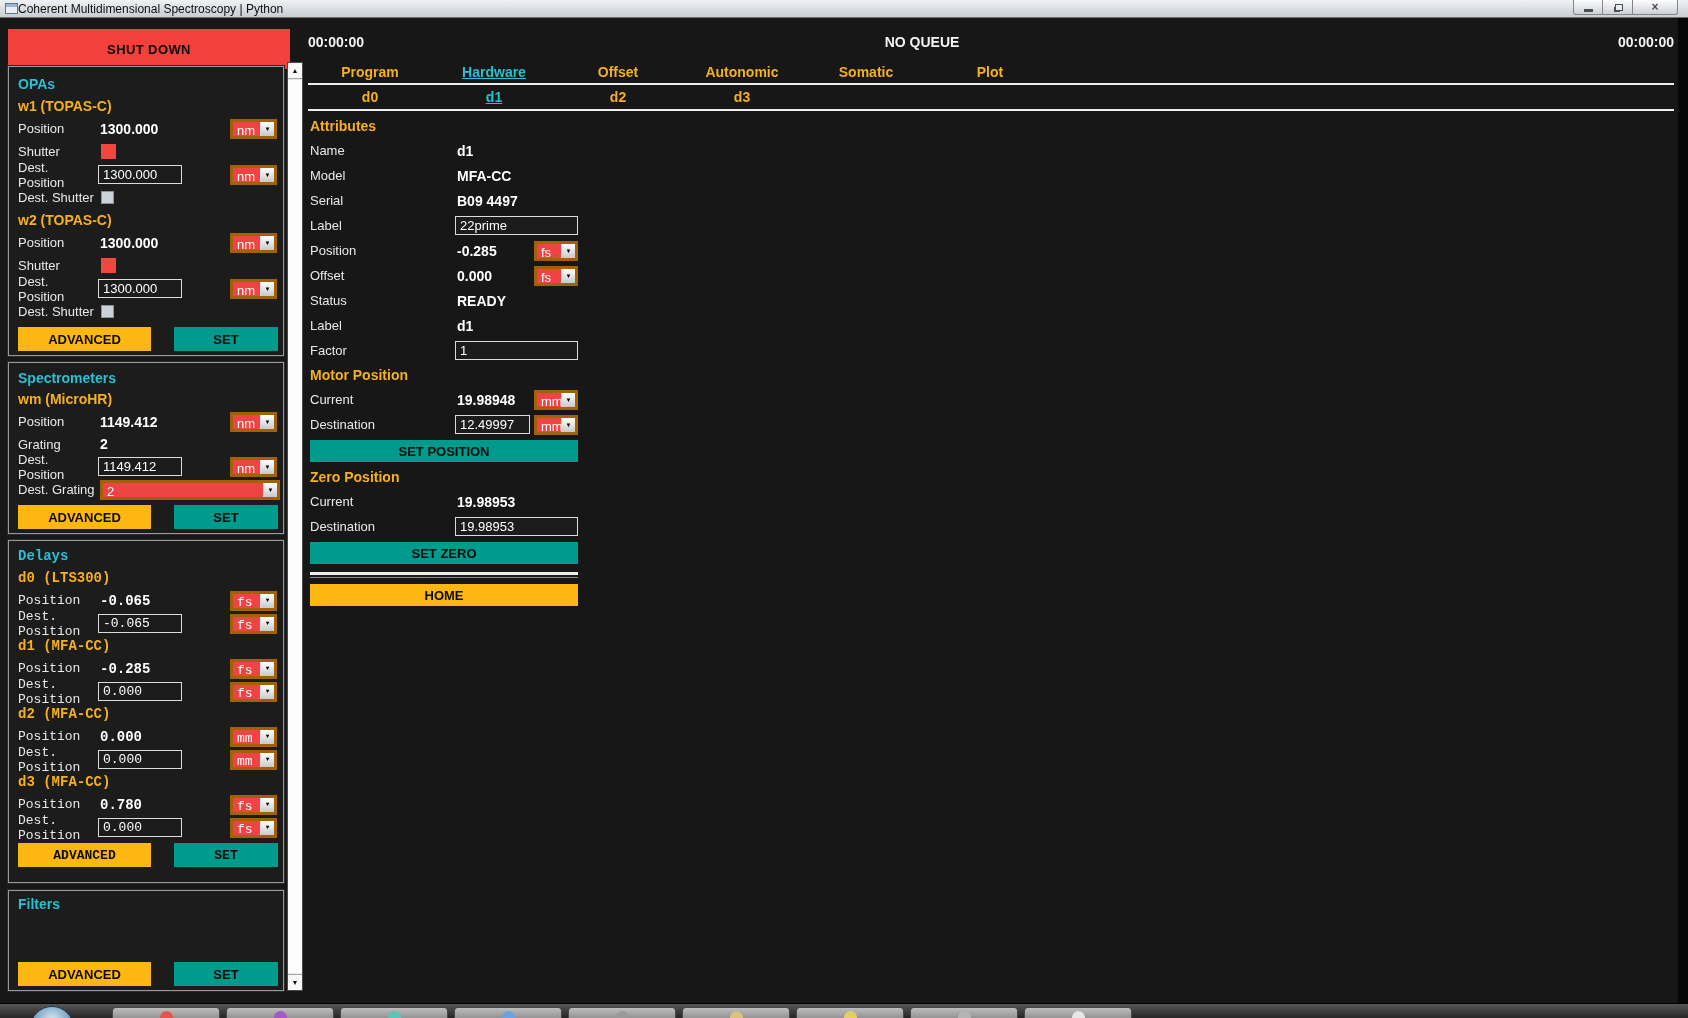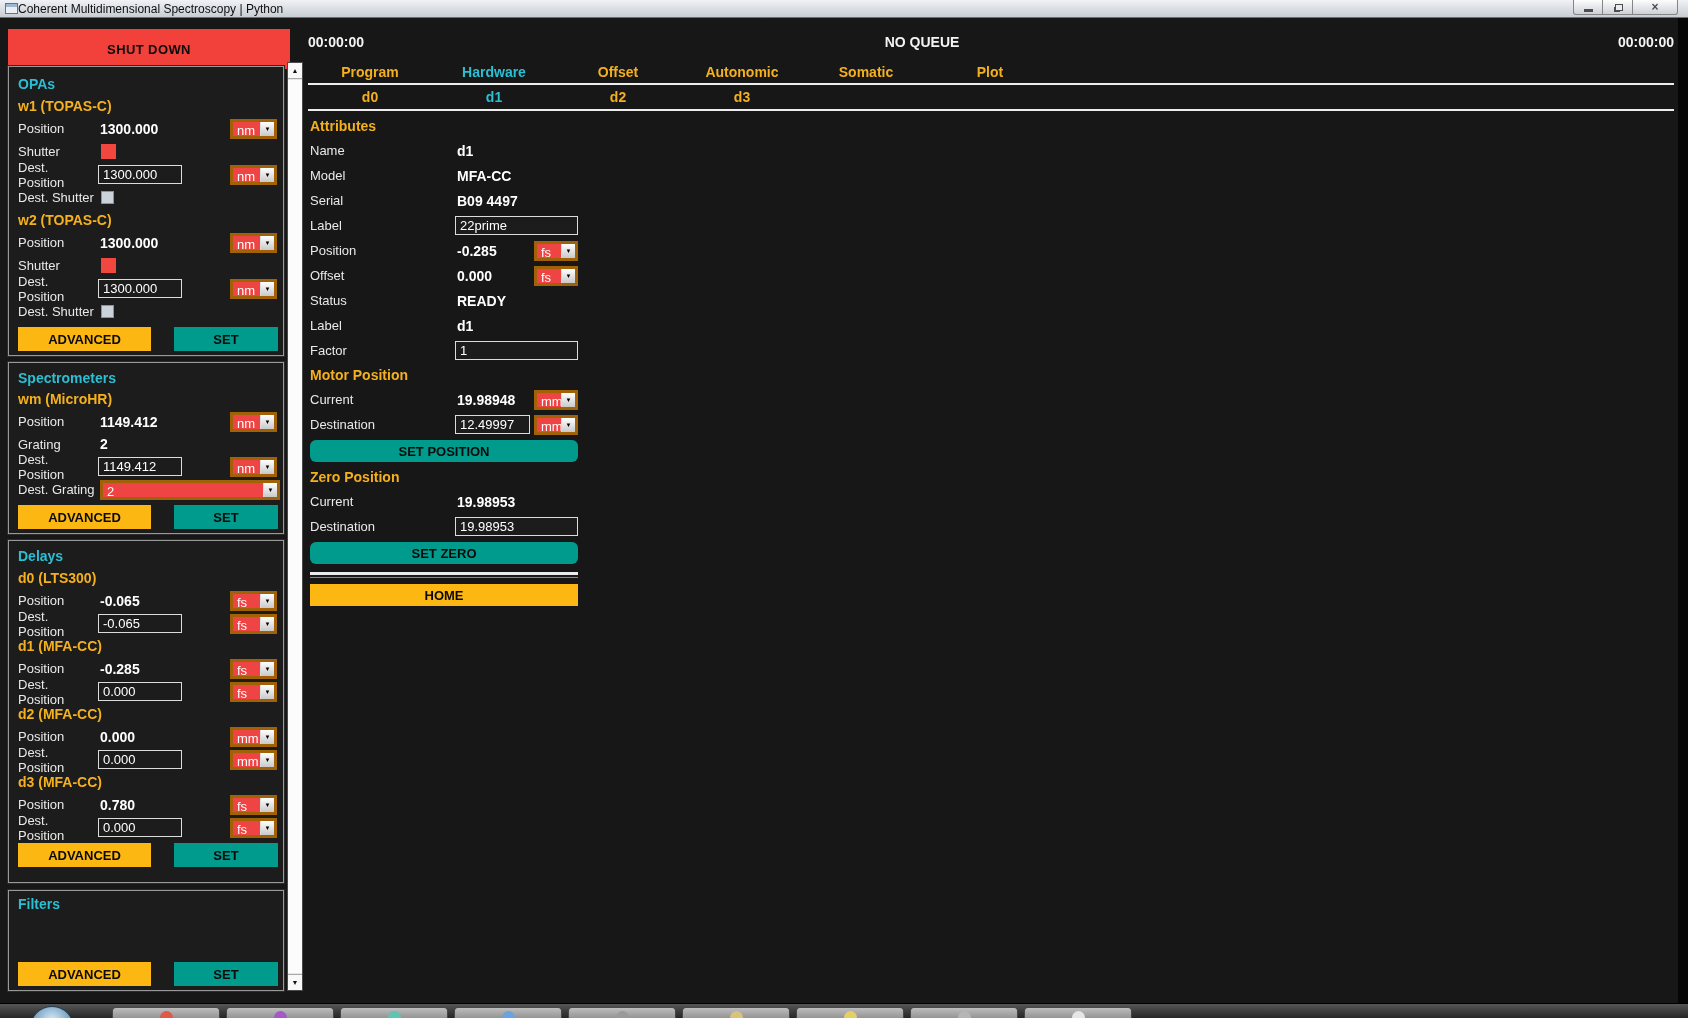--- a/index.html
+++ b/index.html
@@ -51,21 +51,21 @@
   .queue-status { position:absolute; left:772px; top:34px; width:300px; text-align:center; font-size:14px; font-weight:bold; color:#f4f4f4; }
 
   
   .panel {
     position:absolute; left:8px; width:276px;
     background:#1c1c1c; border:1px solid #999; outline:1px solid #2b2b2b;
     padding:4px 3px 4px 9px; display:flex; flex-direction:column;
   }
   #panel-opas { top:66px;  height:290px;justify-content:flex-end; }
   #panel-spect { top:362px; height:172px; }
-  #panel-delays { top:540px; height:343px; }
+  #panel-delays { top:540px; height:343px;font-family:Liberation Mono, monospace; }
   #panel-filters { top:890px; height:101px; overflow:hidden; }
 
   .ptitle { color:#2bbfd3; font-weight:bold; font-size:14px; height:22px; display:flex; align-items:center; }
   .dev-name { color:#f5b01e; font-weight:bold; font-size:14px; height:22px; display:flex; align-items:center; }
 
   .srow { display:flex; align-items:center; height:23px; font-size:13px; }
   .srow .lbl { flex:1; color:#e9e9e9; }
   .srow .ctrl { width:132px; display:flex; align-items:center; }
   .srow .tail { width:50px; display:flex; align-items:center; }
   .val { font-weight:bold; font-size:14px; color:#fff; padding-left:2px; white-space:nowrap; }
@@ -97,37 +97,37 @@
   .sb-down { bottom:0; border-top:1px solid #a8a8a8; }
   .sb-down::before { content:"▼"; font-size:7px; color:#111; }
   .sb-thumb { position:absolute; left:0; top:17px; width:14px; height:893px; background:#fcfcfc; }
 
   
   .tabs { position:absolute; left:308px; top:62px; display:flex; }
   .tab, .subtab {
     width:124px; text-align:center; font-weight:bold; font-size:14px;
     color:#f5b01e; height:21px; line-height:21px; cursor:default;
   }
-  .tab.active, .subtab.active { color:#2bbfd3; }
+  .tab.active, .subtab.active { color:#2bbfd3;text-decoration:underline; }
   .hline { position:absolute; left:308px; width:1366px; height:2px; background:#ededed; }
   .hline1 { top:83px; } .hline2 { top:109px; }
   .subtabs { position:absolute; left:308px; top:87px; display:flex; }
 
   
   .attrs { position:absolute; left:310px; top:114px; width:268px; display:flex; flex-direction:column; }
   .mheader { color:#f5b01e; font-weight:bold; font-size:14px; height:24px; display:flex; align-items:center; }
   .mrow { display:flex; align-items:center; height:25px; font-size:13px; }
   .mrow .mlbl { width:145px; color:#e9e9e9; }
   .mrow .mctrl { flex:1; display:flex; align-items:center; }
   .mrow .mtail { width:44px; display:flex; }
   .mrow .mtail .combo { width:44px; }
   .minput-wide { width:123px; height:19px; background:#1c1c1c; border:1px solid #dcdcdc; color:#fff; font-size:13px; font-family:inherit; padding:0 4px; }
   .minput-narrow { width:75px; height:19px; background:#1c1c1c; border:1px solid #dcdcdc; color:#fff; font-size:13px; font-family:inherit; padding:0 4px; }
   .mbtn { height:22px; font-weight:bold; font-size:13px; color:#0b0b0b; display:flex; align-items:center; justify-content:center; margin:3px 0; }
-  .mbtn-teal { background:#009b8c;border-radius:6px; }
+  .mbtn-teal { background:#009b8c; }
   .mbtn-gold { background:#fcb713; }
   .dsep { height:6px; margin:5px 0 3px; background:linear-gradient(#ededed 0 3px, #1c1c1c 3px 5px, #8a8a8a 5px 6px); }
 
   
   .taskbar {
     position:absolute; left:0; top:1003px; width:1688px; height:15px;
     background:linear-gradient(#565656,#262626); border-top:1px solid #000; overflow:hidden;
   }
   .start-orb {
     position:absolute; left:30px; top:2px; width:44px; height:44px; border-radius:50%;

